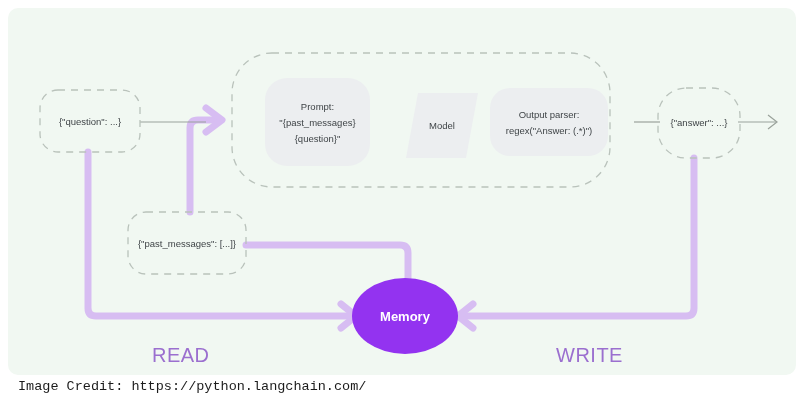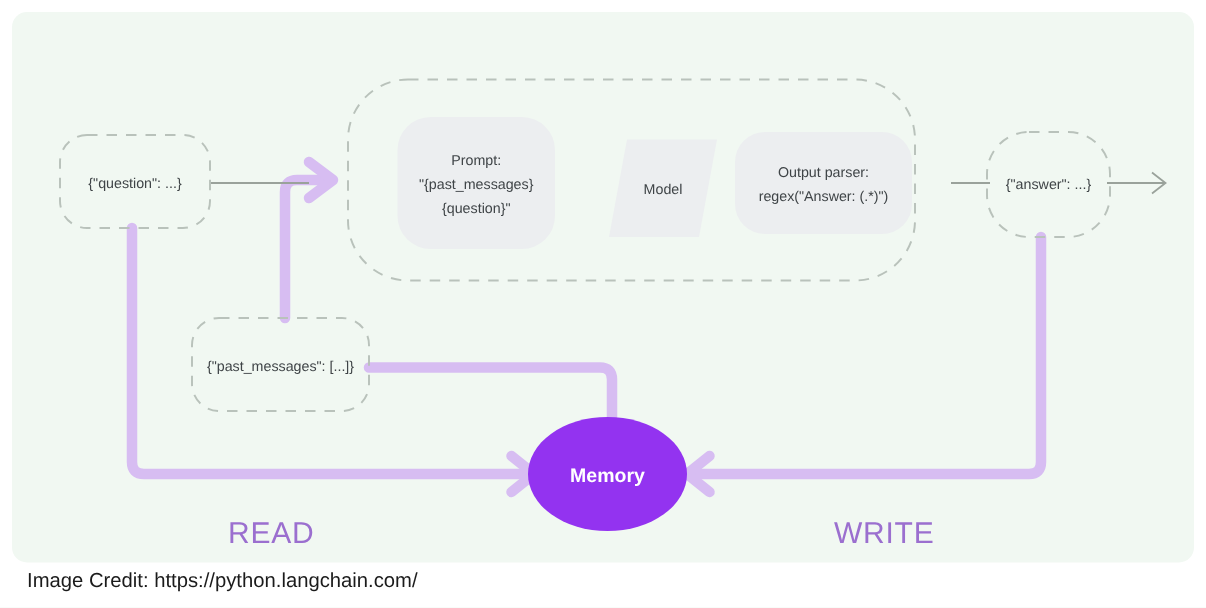--- a/index.html
+++ b/index.html
@@ -26,21 +26,21 @@
   .memory-text{
     font-family:"Liberation Sans", sans-serif;
     font-size:13px;font-weight:bold;fill:#ffffff;
   }
   .rw-text{
     font-family:"Liberation Sans", sans-serif;
     font-size:20px;fill:#9b6fcf;letter-spacing:.5px;
   }
   .caption{
     position:absolute;left:18px;top:379px;
-    font-family:Liberation Sans, sans-serif;
+    font-family:Liberation Mono, monospace;
     font-size:13.5px;color:#1b1b1b;white-space:nowrap;
   }
 </style>
 </head>
 <body>
 
 <div id="root">
 
   <div class="panel"></div>
 

